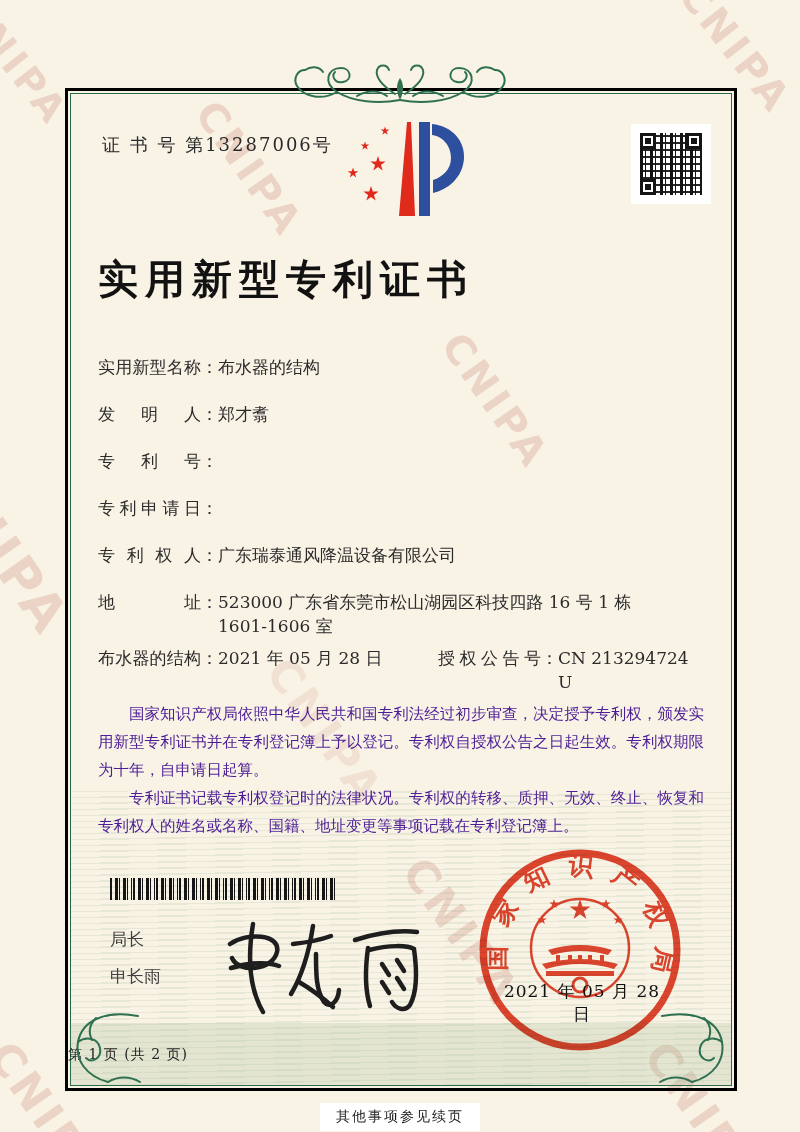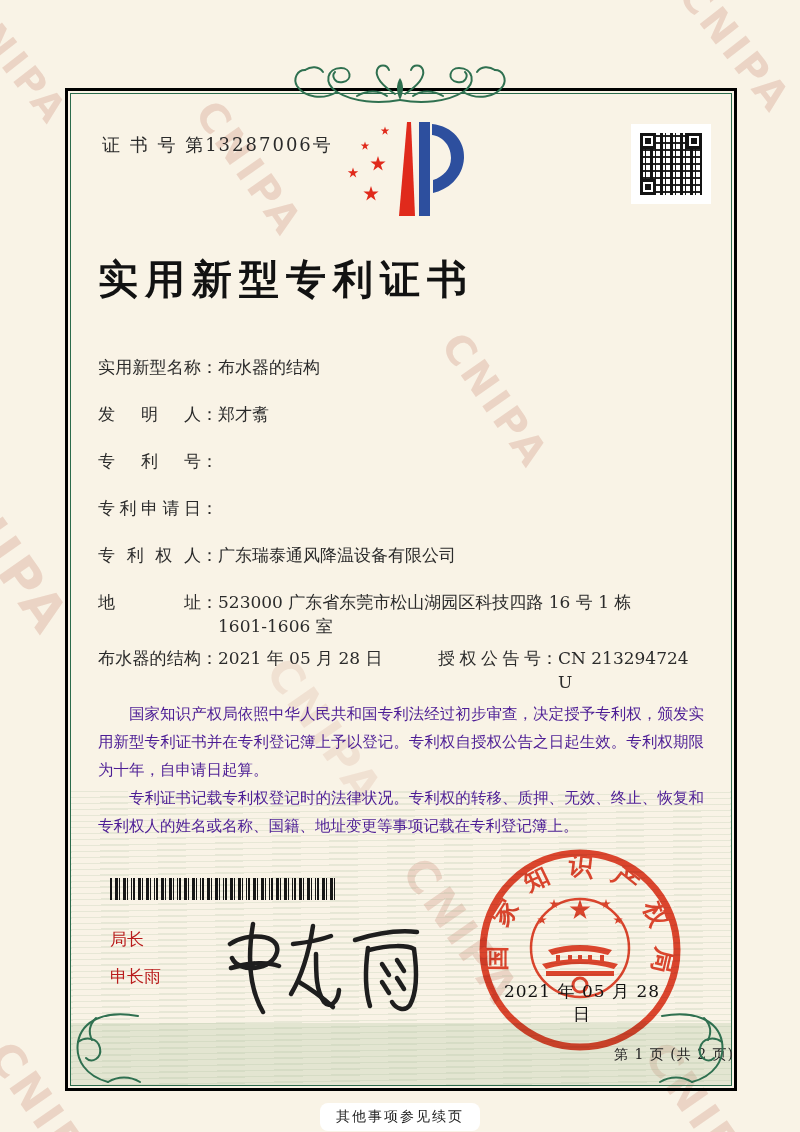--- a/index.html
+++ b/index.html
@@ -57,28 +57,28 @@
     background:repeating-linear-gradient(90deg,
       #151515 0 2px,rgba(0,0,0,0) 2px 5px,
       #151515 5px 8px,rgba(0,0,0,0) 8px 9px,
       #151515 9px 10px,rgba(0,0,0,0) 10px 13px,
       #151515 13px 16px,rgba(0,0,0,0) 16px 17px,
       #151515 17px 18px,rgba(0,0,0,0) 18px 21px,
       #151515 21px 22px,rgba(0,0,0,0) 22px 23px);
   }
   
   .sigrow{display:flex;margin-top:28px;padding-left:12px;align-items:flex-start}
-  .signer{font-family:Liberation Mono, monospace;font-size:17px;color:#b91c1c}
+  .signer{font-family:Liberation Mono, monospace;font-size:17px;color:#404040}
   .signer div{margin-bottom:14px}
   .sig-svg{margin-left:56px;margin-top:-16px}
   
-  .page-num{position:absolute;left:0;right:0;bottom:24px;text-align:right;font-size:14px;letter-spacing:1px;color:#222}
+  .page-num{position:absolute;left:0;right:0;bottom:24px;text-align:left;font-size:14px;letter-spacing:1px;color:#222}
   .foot-note{
     position:absolute;left:50%;top:1103px;transform:translateX(-50%);
-    background:#ffffff;padding:5px 16px;font-size:14px;letter-spacing:2px;color:#1e1e1e;z-index:3;border-radius:8px;
+    background:#ffffff;padding:5px 16px;font-size:14px;letter-spacing:2px;color:#1e1e1e;z-index:3;
   }
   
   .logo{position:absolute;left:335px;top:116px;z-index:2}
   .qr-box{position:absolute;left:631px;top:124px;width:80px;height:80px;background:#fff;z-index:2}
   .qr{position:absolute;left:9px;top:9px;width:62px;height:62px;background:
       repeating-linear-gradient(0deg,rgba(0,0,0,0) 0 2px,rgba(20,20,20,.92) 2px 4px,rgba(0,0,0,0) 4px 7px),
       repeating-linear-gradient(90deg,#141414 0 3px,rgba(0,0,0,0) 3px 5px,#141414 5px 6px,rgba(0,0,0,0) 6px 10px);}
   .fp{position:absolute;width:16px;height:16px;border:3px solid #141414;background:#fff;box-sizing:border-box}
   .fp::after{content:"";position:absolute;inset:2px;background:#141414}
   .fp.tl{left:0;top:0}.fp.tr{right:0;top:0}.fp.bl{left:0;bottom:0}

